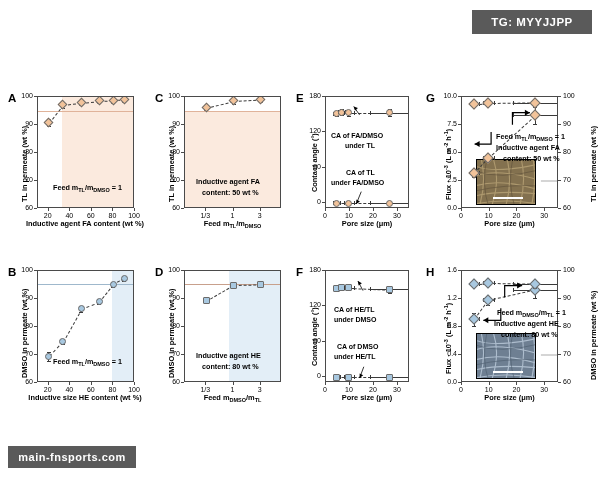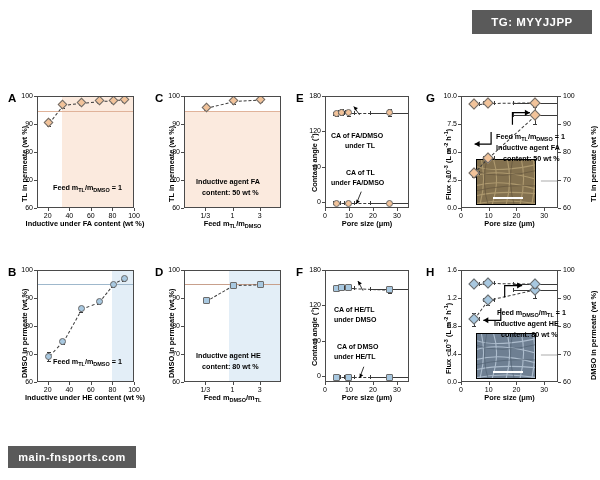--- a/index.html
+++ b/index.html
@@ -76,21 +76,21 @@
       <div class="ebar" style="left:74.94444444444444px;top:1.1200000000000188px;height:4.47999999999999px;"></div>
       <div class="hbar" style="left:73.44444444444444px;top:5.6000000000000085px;width:4px;"></div>
       <div class="hbar" style="left:73.44444444444444px;top:1.1200000000000188px;width:4px;"></div>
       <div class="pt d" style="left:71.94444444444444px;top:-0.14000000000000057px;width:7px;height:7px;background:#f2c39a;"></div>
       <div class="ebar" style="left:85.72222222222221px;top:0.8399999999999892px;height:3.920000000000016px;"></div>
       <div class="hbar" style="left:84.22222222222221px;top:4.760000000000005px;width:4px;"></div>
       <div class="hbar" style="left:84.22222222222221px;top:0.8399999999999892px;width:4px;"></div>
       <div class="pt d" style="left:82.72222222222221px;top:-0.7000000000000028px;width:7px;height:7px;background:#f2c39a;"></div>
     </div>
   <div class="axtitle vert" style="left:20px;top:202px;transform:rotate(-90deg)">TL in permeate (wt %)</div>
-  <div class="axtitle" style="left:20px;top:219px;width:130px">Inductive under FA content  (wt %)</div>
+  <div class="axtitle" style="left:20px;top:219px;width:130px">Inductive agent FA content  (wt %)</div>
   <div class="note" style="left:53px;top:183px">
     <span>Feed m</span><sub style="font-size:5.5px">TL</sub><span>/m</span><sub style="font-size:5.5px">DMSO</sub><span> = 1</span>
   </div>
 </div>
 
 <div class="panel">
   <div class="plabel" style="left:8px;top:266px">B</div>
   <div class="frame" id="fB" style="left:37px;top:270px;width:97px;height:112px">
     <div class="shade" style="left:77.8%;top:0;right:0;bottom:0;background:#e3eef7"></div>
     <div class="hline" style="left:0;right:0;top:11.8%;background:#9fb8cc"></div>
@@ -118,21 +118,21 @@
       <div class="ebar" style="left:74.94444444444444px;top:11.200000000000003px;height:4.47999999999999px;"></div>
       <div class="hbar" style="left:73.44444444444444px;top:15.679999999999993px;width:4px;"></div>
       <div class="hbar" style="left:73.44444444444444px;top:11.200000000000003px;width:4px;"></div>
       <div class="pt ci" style="left:71.94444444444444px;top:9.939999999999984px;width:7px;height:7px;background:#a8c8e0;"></div>
       <div class="ebar" style="left:85.72222222222221px;top:5.039999999999992px;height:5.040000000000035px;"></div>
       <div class="hbar" style="left:84.22222222222221px;top:10.080000000000027px;width:4px;"></div>
       <div class="hbar" style="left:84.22222222222221px;top:5.039999999999992px;width:4px;"></div>
       <div class="pt ci" style="left:82.72222222222221px;top:4.0600000000000165px;width:7px;height:7px;background:#a8c8e0;"></div>
     </div>
   <div class="axtitle vert" style="left:20px;top:378px;transform:rotate(-90deg)">DMSO in permeate (wt %)</div>
-  <div class="axtitle" style="left:18px;top:393px;width:134px">Inductive under HE content  (wt %)</div>
+  <div class="axtitle" style="left:18px;top:393px;width:134px">Inductive size HE content  (wt %)</div>
   <div class="note" style="left:53px;top:357px">
     <span>Feed m</span><sub style="font-size:5.5px">TL</sub><span>/m</span><sub style="font-size:5.5px">DMSO</sub><span> = 1</span>
   </div>
 </div>
 
 <div class="panel">
   <div class="plabel" style="left:155px;top:92px">C</div>
   <div class="frame" id="fC" style="left:184px;top:96px;width:97px;height:112px">
     <div class="shade" style="left:0;top:12.5%;right:0;bottom:0;background:#fbeade"></div>
     <div class="hline" style="left:0;right:0;top:12.5%;background:#e0b39a"></div>

